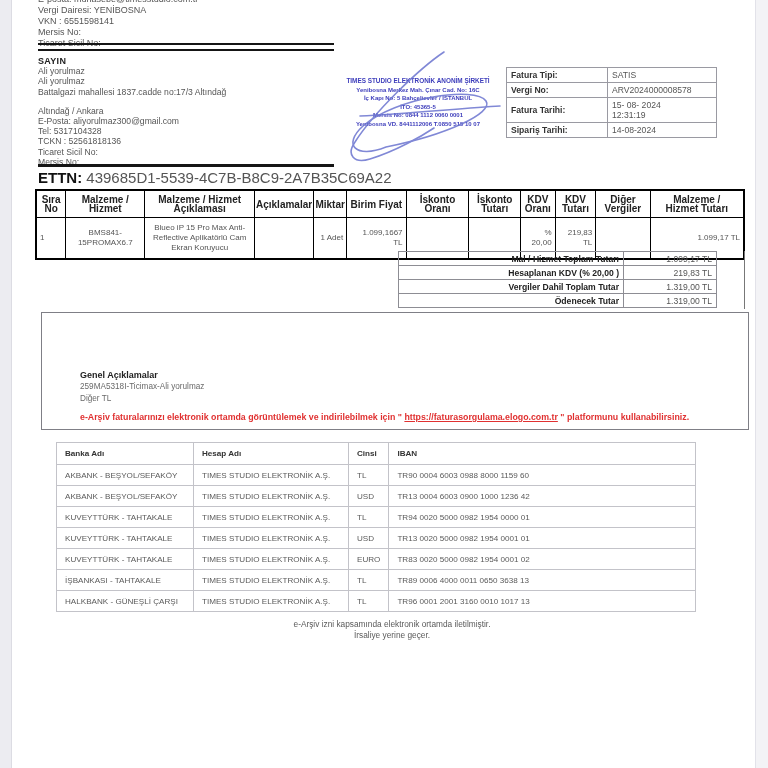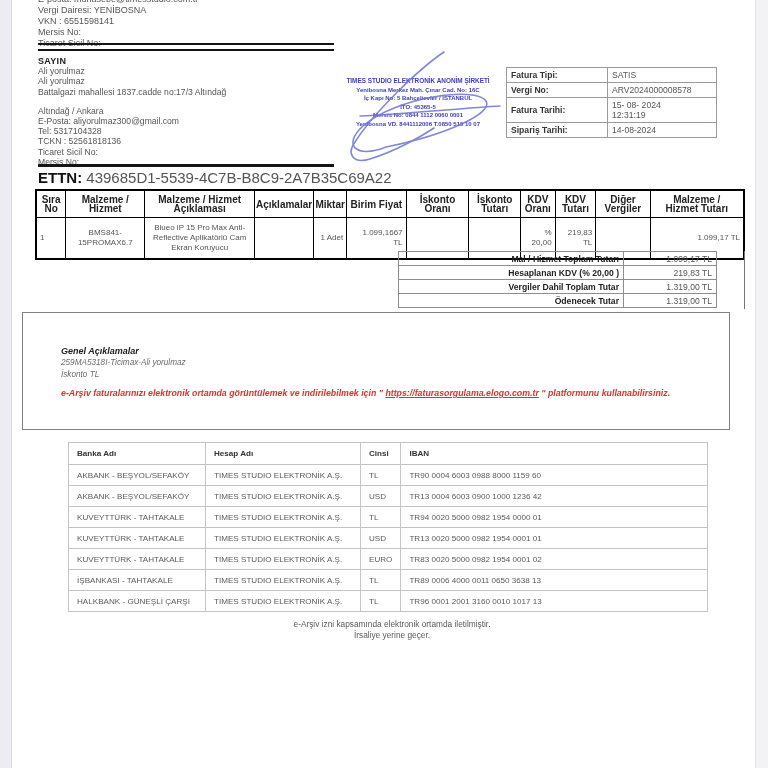--- a/index.html
+++ b/index.html
@@ -47,28 +47,28 @@
   .items td.l{text-align:left;vertical-align:middle;}
 
   
   .totals{position:absolute;left:398px;top:251px;border-collapse:collapse;}
   .totals td{border:1px solid #8d8d94;font-size:8.6px;padding:1px 4px;height:11px;}
   .totals td.lbl{font-weight:bold;color:#222;text-align:right;width:216px;}
   .totals td.val{text-align:right;color:#555;width:84px;}
   .totals-edge{position:absolute;left:744px;top:251px;height:58px;border-left:1.5px solid #777;}
 
   
-  .notes{position:absolute;left:22px;top:312px;width:708px;height:118px;border:1.5px solid #7f7f86;box-sizing:border-box;padding:32px 28px 0 38px;font-style:italic;}
+  .notes{position:absolute;left:41px;top:312px;width:708px;height:118px;border:1.5px solid #7f7f86;box-sizing:border-box;padding:56px 28px 0 38px;}
   .notes .title{font-weight:bold;color:#222;font-size:9px;line-height:12px;}
   .notes .ln{font-size:8.2px;color:#6a6a6a;line-height:11.5px;}
   .notes .red{margin-top:7px;font-size:8.8px;font-weight:bold;color:#e03131;line-height:12.5px;}
   .notes .red a{color:#e03131;text-decoration:underline;}
 
   
-  .banks{position:absolute;left:68px;top:442px;border-collapse:collapse;padding-left:15px;}
+  .banks{position:absolute;left:56px;top:442px;border-collapse:collapse;padding-left:15px;}
   .banks th,.banks td{border:1px solid #c3c3c9;font-size:8.1px;text-align:left;padding:0 8px;}
   .banks th{font-weight:bold;color:#333;height:21px;}
   .banks td{color:#5a5a5a;height:20px;}
 
   
   .footer{position:absolute;left:37px;top:619px;width:710px;text-align:center;font-size:8.3px;color:#5a5a5a;line-height:11px;}
 </style>
 </head>
 <body>
 
@@ -221,21 +221,21 @@
       <td class="lbl">Ödenecek Tutar</td>
       <td class="val">1.319,00 TL</td>
     </tr>
   </tbody>
     </table>
   <div class="totals-edge"></div>
 
   <div class="notes">
     <div class="title">Genel Açıklamalar</div>
     <div class="ln">259MA5318I-Ticimax-Ali yorulmaz</div>
-    <div class="ln">İskonto TL</div>
+    <div class="ln">Diğer TL</div>
     <div class="red">
       <span>e-Arşiv faturalarınızı elektronik ortamda görüntülemek ve indirilebilmek için " </span><a href="#">https://faturasorgulama.elogo.com.tr</a><span> " platformunu kullanabilirsiniz.</span>
     </div>
   </div>
 
   <table class="banks">
     <colgroup>
       <col style="width:137px">
         <col style="width:155px">
         <col style="width:33px">

